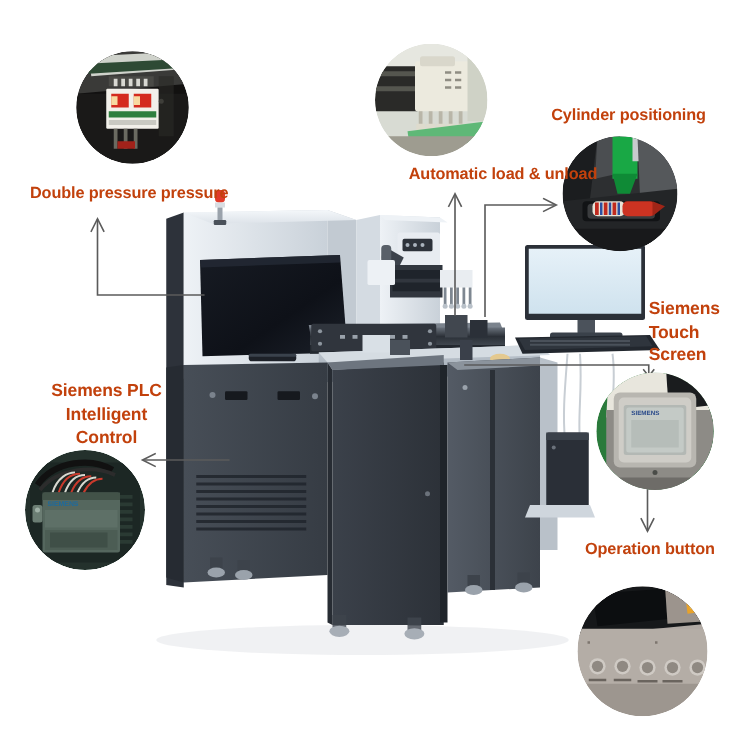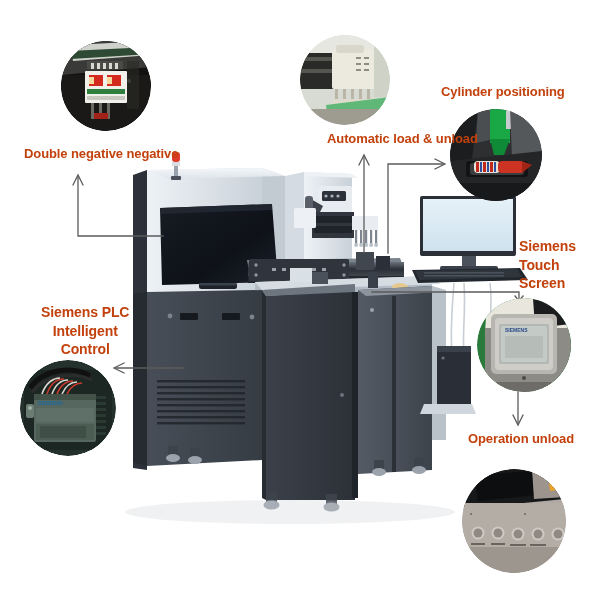--- a/index.html
+++ b/index.html
@@ -523,29 +523,29 @@
           <rect x="76" y="60" width="10" height="3"></rect>
             <rect x="76" y="66" width="10" height="3"></rect>
           <rect x="76" y="72" width="10" height="3"></rect>
         </g>
         <rect x="6" y="44" width="8" height="14" rx="2" fill="#6b7d73"></rect>
         <circle cx="10" cy="48" r="2" fill="#9fb0a6"></circle>
       </g>
     </svg>
   </div>
 
-  <div class="label" style="left:24px;top:146px;font-size:13px;">Double negative negative</div>
+  <div class="label" style="left:24px;top:146px;font-size:13px;">Double pressure pressure</div>
 
   <div class="label" style="left:283px;top:131px;font-size:13px;margin-left:44px;">Automatic load &amp; unload</div>
 
   <div class="label" style="left:441px;top:84px;font-size:13px;">Cylinder positioning</div>
 
   <div class="label" style="left:519px;top:237px;font-size:14px;line-height:1.33;">Siemens
 Touch
 Screen</div>
 
-  <div class="label" style="left:468px;top:431px;font-size:13px;">Operation unload</div>
+  <div class="label" style="left:468px;top:431px;font-size:13px;">Operation button</div>
 
   <div class="label" style="left:41px;top:303px;font-size:14px;line-height:1.33;text-align:center;">Siemens PLC
 Intelligent
 Control</div>
 
 </div>
 
 </body></html>

